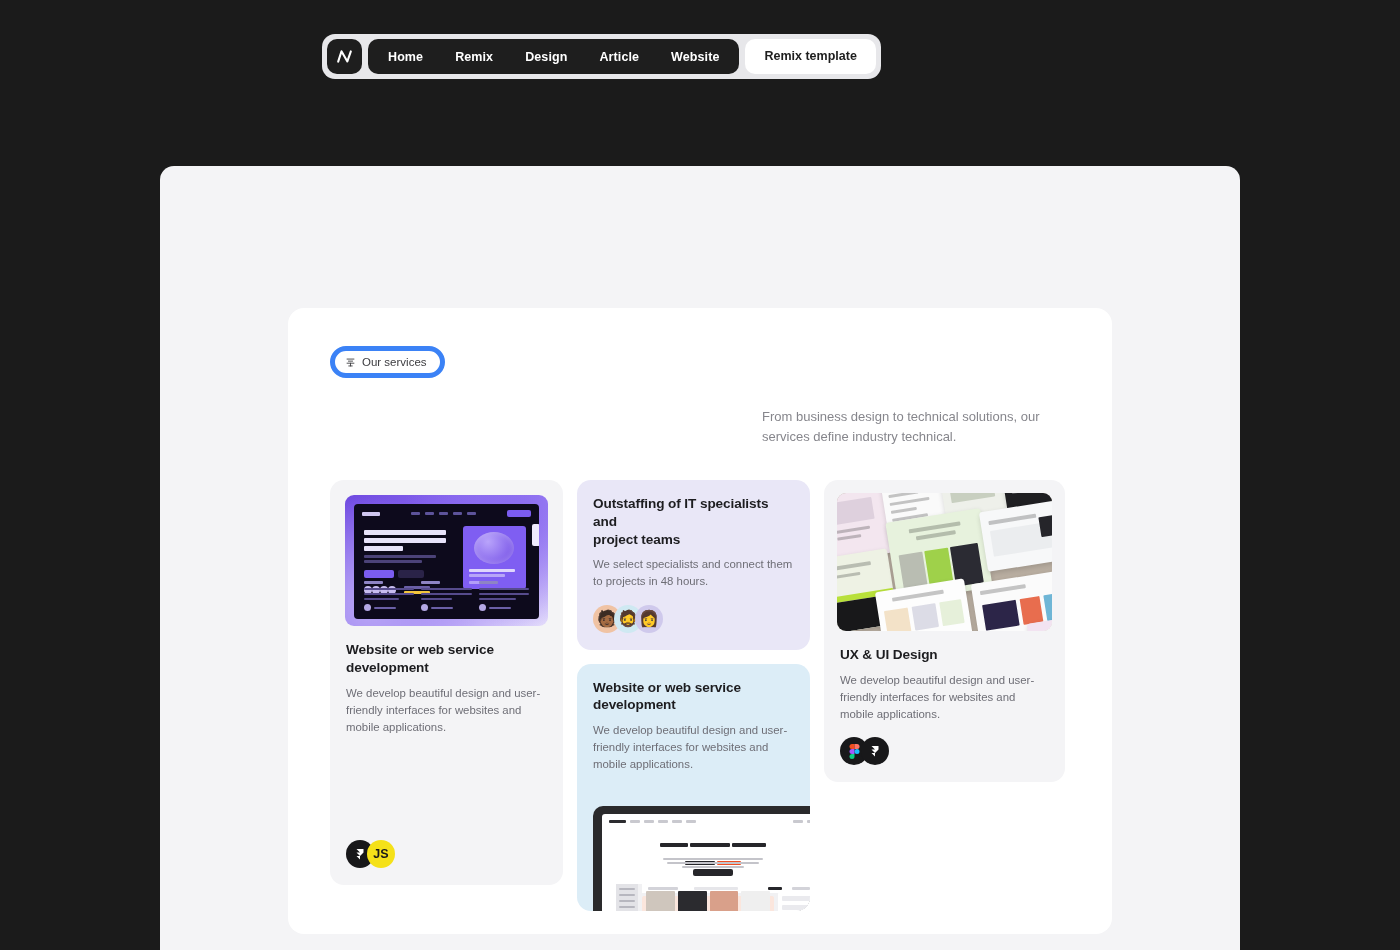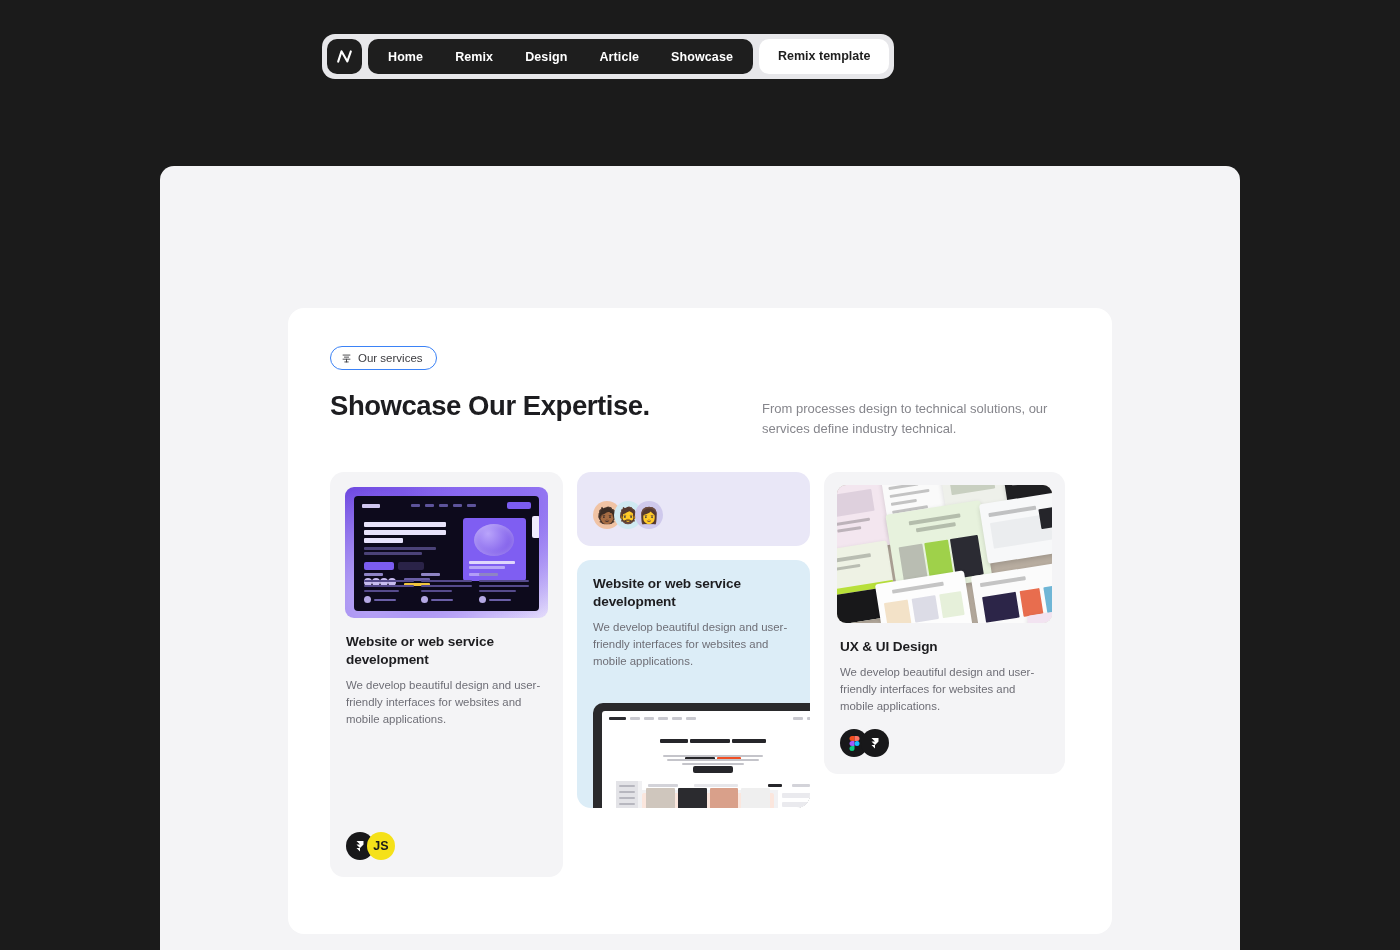--- a/index.html
+++ b/index.html
@@ -49,21 +49,21 @@
   
   .content{
     position:absolute; left:128px; top:142px;
     width:824px; height:626px;
     background:#fff; border-radius:16px;
     padding:38px 42px 0 42px;
   }
 
   .badge{
     display:inline-flex; align-items:center; gap:6px;
-    border:1px solid #3b82f6; background:#fff;
+    border:5px solid #3b82f6; background:#fff;
     border-radius:999px; padding:5px 13px 5px 10px;
     font-size:11.5px; color:#3b3b3f; font-weight:500;
   }
   .badge .gi{ display:flex; }
 
   .headrow{ display:flex; margin-top:20px; }
   .h1{
     font-size:27.5px; line-height:1.17; font-weight:700;
     color:#1d1d20; letter-spacing:-.45px; width:400px;
   }
@@ -196,45 +196,44 @@
       <div class="logo">
         <svg width="19" height="19" viewBox="0 0 24 24" fill="none" aria-hidden="true">
           <path d="M4 18.5 L8.2 5.5 L15.6 18.2 L20 5.6" stroke="#fff" stroke-width="2.6" stroke-linecap="round" stroke-linejoin="round"></path>
         </svg>
       </div>
       <div class="navpill">
         <div class="navlink">Home</div>
         <div class="navlink">Remix</div>
         <div class="navlink">Design</div>
         <div class="navlink">Article</div>
-        <div class="navlink">Showcase</div>
+        <div class="navlink">Website</div>
       </div>
       <button class="remix">Remix template</button>
     </div>
   </div>
 
   <div class="page">
 
     <div class="content">
 
       <div class="badge">
         <span class="gi">
           <svg width="11" height="11" viewBox="0 0 16 16" fill="none" aria-hidden="true">
             <path d="M3 3h10M5 6h6M3 9h10M8 9v4M5.5 13h5" stroke="#3b3b3f" stroke-width="1.3" stroke-linecap="round"></path>
           </svg>
         </span>
         <span>Our services</span>
       </div>
 
       <div class="headrow">
         <div class="h1">
-          <div>Showcase Our Expertise.</div>
         </div>
         <div class="sub">
-          <div>From processes design to technical solutions, our</div>
+          <div>From business design to technical solutions, our</div>
           <div>services define industry technical.</div>
         </div>
       </div>
 
       
       <div class="grid">
 
         <div class="col">
           <div class="card gray">
             <div class="media-purple">
@@ -327,20 +326,25 @@
                 <div class="ic js">JS</div>
               </div>
             </div>
           </div>
         </div>
 
         <div class="col">
 
           <div class="card lav">
             <div class="cbody">
+              <div class="ctitle">
+                <div>Outstaffing of IT specialists and</div>
+                <div>project teams</div>
+              </div>
+              <div class="ctext">We select specialists and connect them to projects in 48 hours.</div>
               <div class="icons" style="margin-top:14px">
                 <div class="ic a1">🧑🏾</div>
                 <div class="ic a2">🧔</div>
                 <div class="ic a3">👩</div>
               </div>
             </div>
           </div>
 
           <div class="card blue">
             <div class="cbody">

